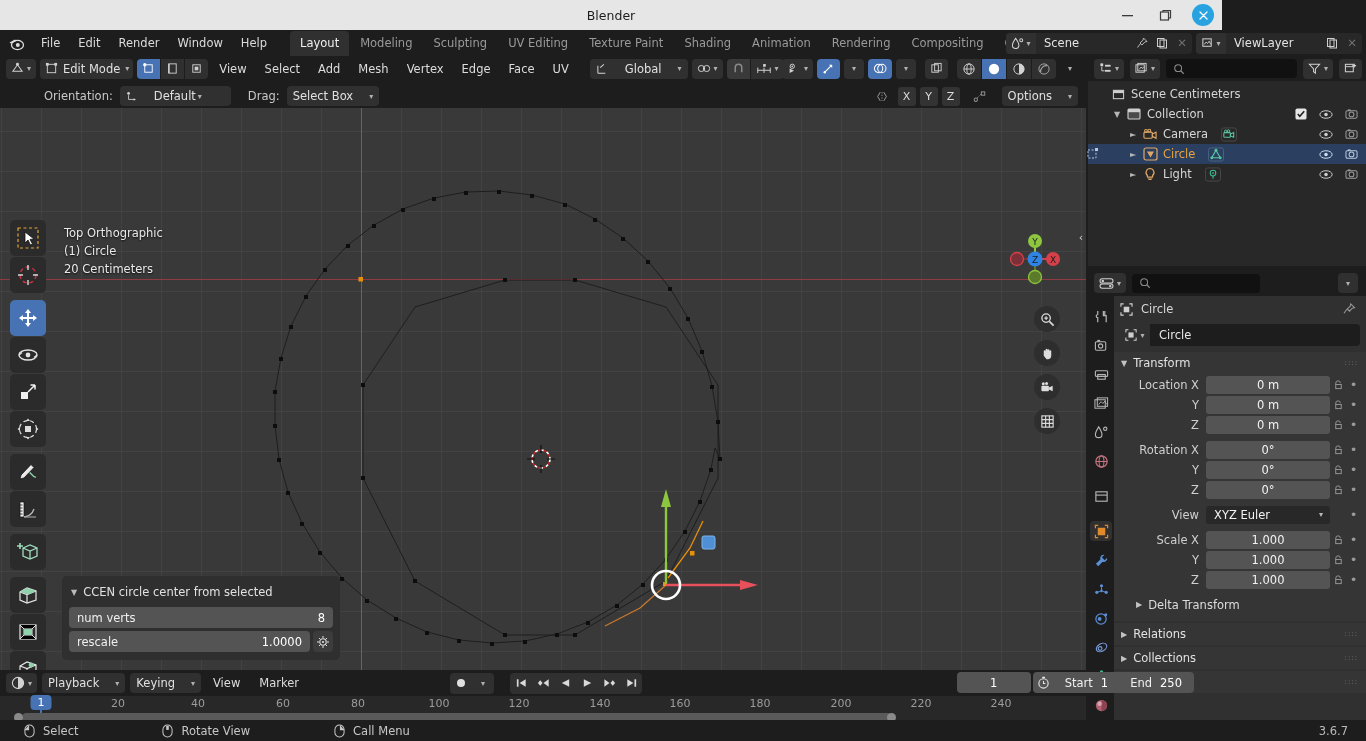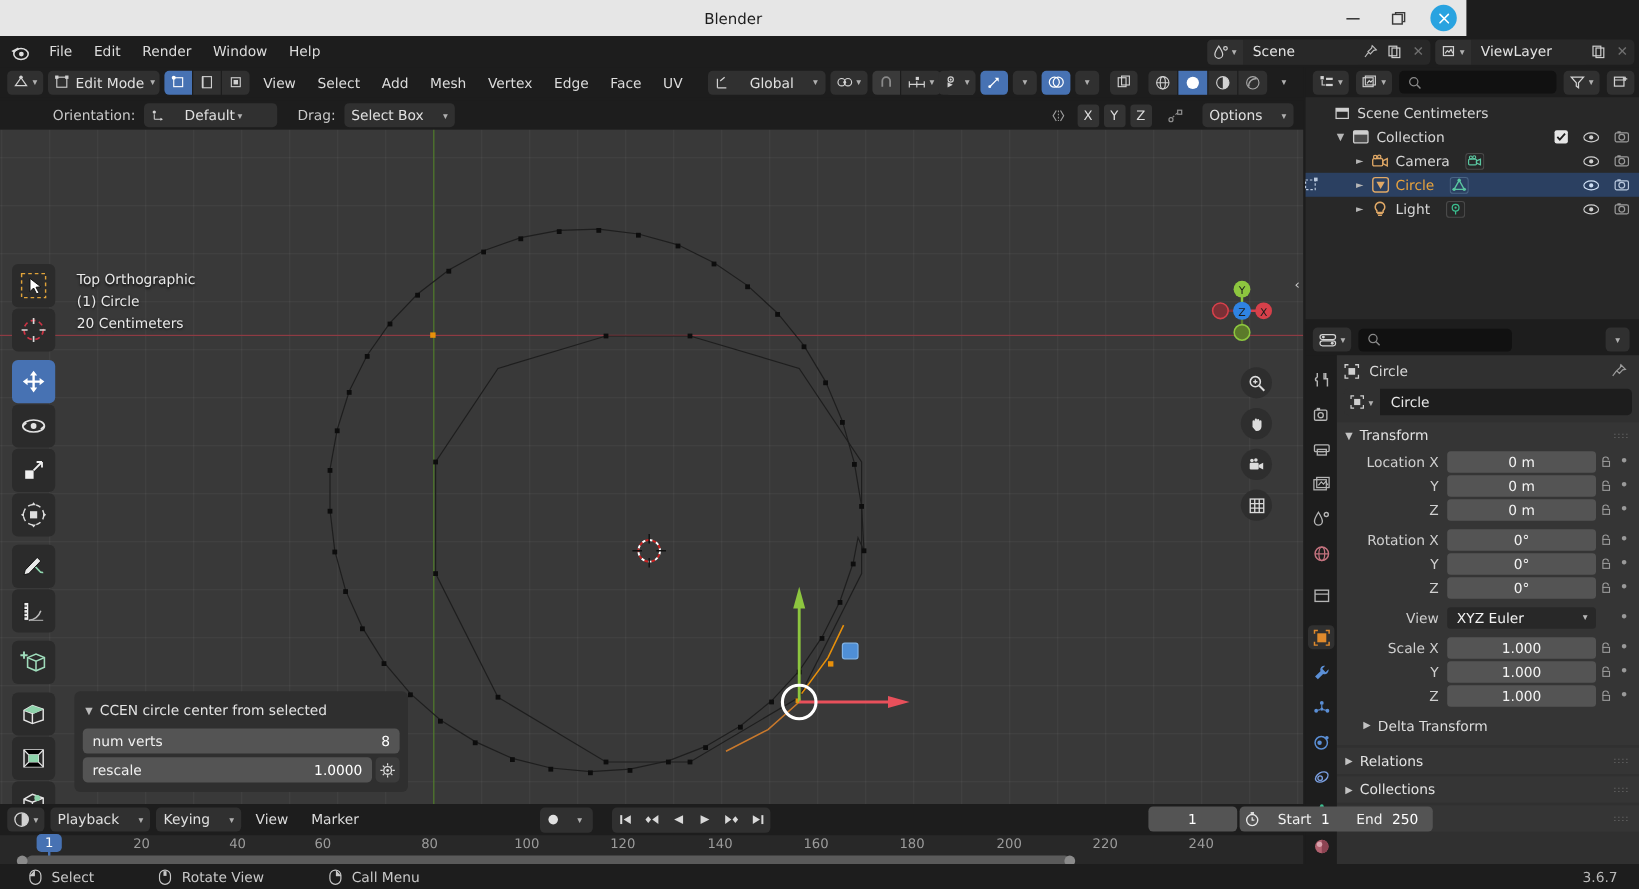--- a/index.html
+++ b/index.html
@@ -157,21 +157,21 @@
   .tl-se .l { padding:0 6px 0 10px; font-size:11.5px; color:#f0f0f0; }
   .tl-se .n { padding:0 12px 0 2px; font-size:11.5px; color:#fff; }
   .tl-playbtns { display:flex; align-items:center; height:21px; background:#303030; border-radius:4px; }
   .pb { width:22px; height:21px; display:flex; align-items:center; justify-content:center; color:#d9d9d9; }
   .rec-grp { display:flex; align-items:center; height:21px; background:#303030; border-radius:4px; margin-right:8px; }
 
   
   .statusbar { position:absolute; left:0; top:720px; width:1366px; height:21px; background:#1d1d1d;
     display:flex; align-items:center; padding-left:24px; gap:0px; }
   .sb-item { display:flex; align-items:center; gap:8px; color:#c8c8c8; font-size:11.5px; }
-  .sb-item + .sb-item { margin-left:54px; }
+  .sb-item + .sb-item { margin-left:84px; }
   .sb-ver { position:absolute; right:18px; color:#b9b9b9; font-size:11.5px; }
 
   svg { display:block; }
 </style>
 </head>
 <body>
 
 <div id="app">
 
   <div class="titlebar">
@@ -203,20 +203,32 @@
         <circle cx="9.8" cy="10.1" r="2" fill="#dcdcdc"></circle>
         <path d="M1.5 7.5 L7 4.5 L8 6.2 L3 8.6 Z" fill="#dcdcdc"></path>
       </svg>
     </div>
     <div class="menu-item">File</div>
     <div class="menu-item">Edit</div>
     <div class="menu-item">Render</div>
     <div class="menu-item">Window</div>
     <div class="menu-item">Help</div>
 
+    <div class="wsp-tabs">
+      <div class="wsp active">Layout</div>
+      <div class="wsp">Modeling</div>
+      <div class="wsp">Sculpting</div>
+      <div class="wsp">UV Editing</div>
+      <div class="wsp">Texture Paint</div>
+      <div class="wsp">Shading</div>
+      <div class="wsp">Animation</div>
+      <div class="wsp">Rendering</div>
+      <div class="wsp">Compositing</div>
+      <div class="wsp">Geometry Noc</div>
+    </div>
 
     <div class="topbar-right">
       <div class="field-group">
         <div class="fg-icon">
           <svg width="13" height="13" viewBox="0 0 14 14">
               <path d="M5 1.5 C2.5 5 1.5 7 1.5 9 a3.5 3.5 0 0 0 7 0 c0-2-1-4-3.5-7.5z" fill="none" stroke="#d0d0d0" stroke-width="1.1"></path>
               <circle cx="11" cy="3.5" r="1.6" fill="none" stroke="#d0d0d0" stroke-width="1.1"></circle>
             </svg>
           <span class="chev">▾</span>
         </div>
@@ -1272,21 +1284,21 @@
       <span class="n">1</span>
       <span class="l">End</span>
       <span class="n">250</span>
     </div>
   </div>
 
   <div class="tl-body">
     <div class="tl-ticks">
       <span class="tl-tick" style="left:118px;">20</span>
       <span class="tl-tick" style="left:198px;">40</span>
-      <span class="tl-tick" style="left:269px;">60</span>
+      <span class="tl-tick" style="left:283px;">60</span>
       <span class="tl-tick" style="left:358px;">80</span>
       <span class="tl-tick" style="left:439px;">100</span>
       <span class="tl-tick" style="left:519px;">120</span>
       <span class="tl-tick" style="left:600px;">140</span>
       <span class="tl-tick" style="left:680px;">160</span>
       <span class="tl-tick" style="left:760px;">180</span>
       <span class="tl-tick" style="left:841px;">200</span>
       <span class="tl-tick" style="left:921px;">220</span>
       <span class="tl-tick" style="left:1001px;">240</span>
     </div>

